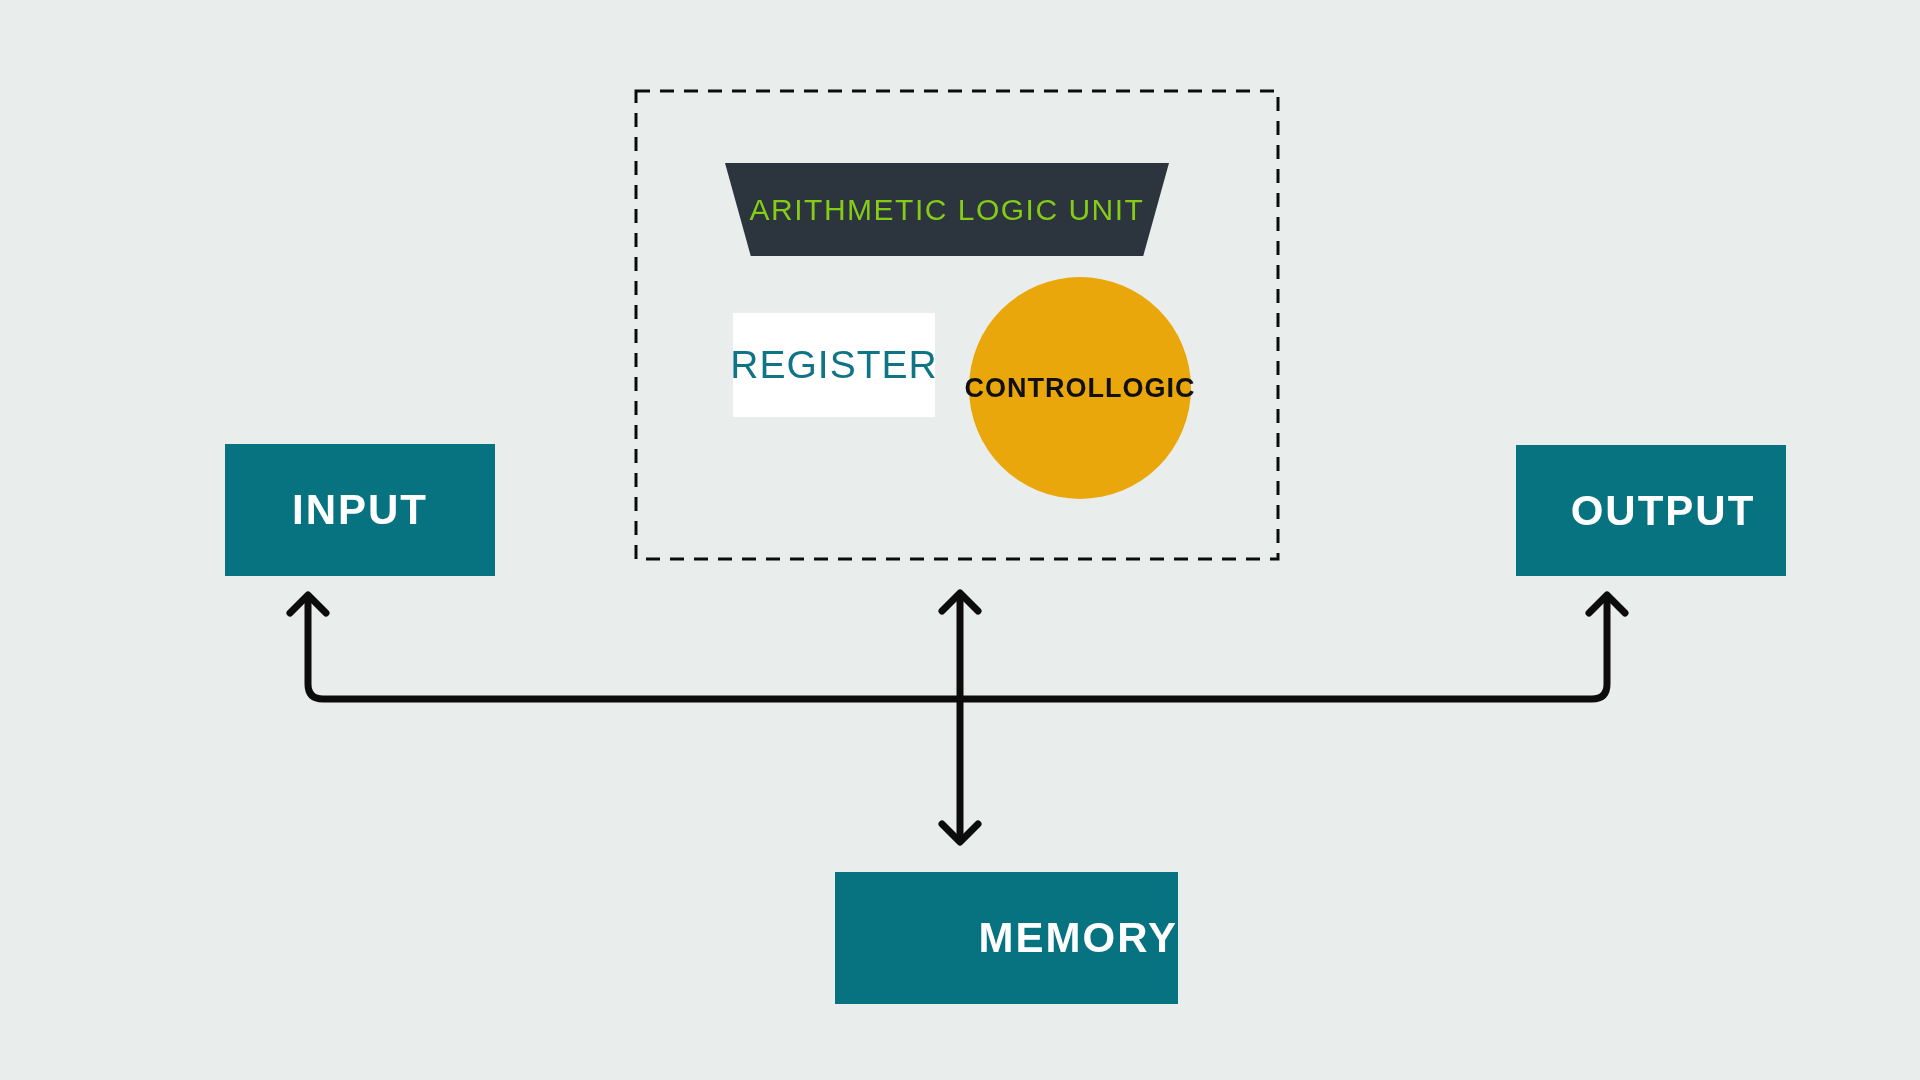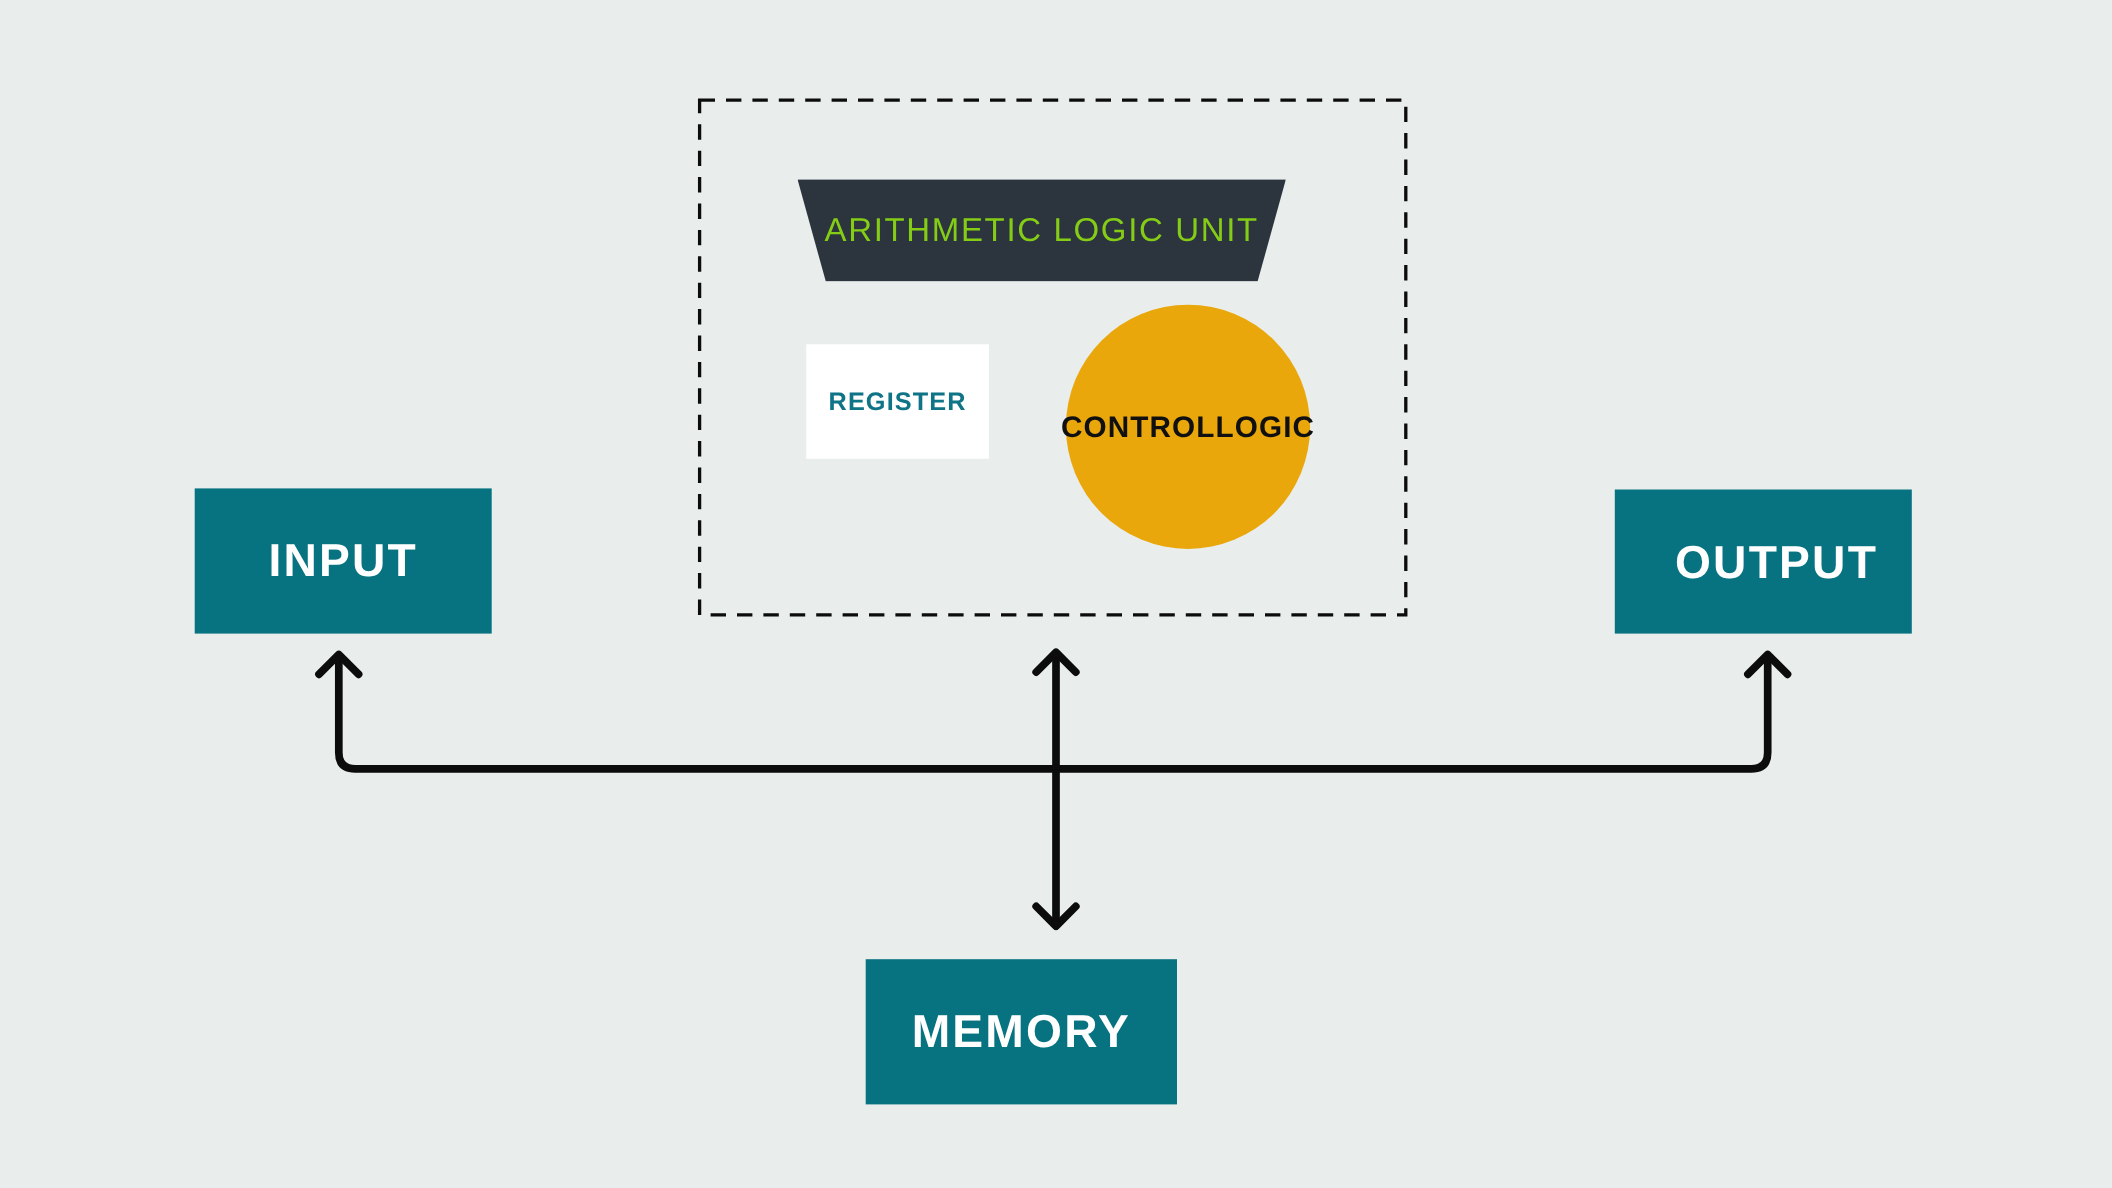--- a/index.html
+++ b/index.html
@@ -26,39 +26,40 @@
     align-items: center;
     justify-content: center;
     box-sizing: border-box;
   }
   .teal-box {
     background: #087380;
     color: #ffffff;
     font-weight: 700;
     font-size: 42px;
     letter-spacing: 2px;
+    margin-left: 48px;
   }
   .input-box  { left: 177px;  top: 444px; width: 270px; height: 132px; }
   .output-box { left: 1468px; top: 445px; width: 270px; height: 131px; padding-left: 24px; }
-  .memory-box { left: 787px;  top: 872px; width: 283px; height: 132px; }
+  .memory-box { left: 787px;  top: 872px; width: 343px; height: 132px; justify-content: flex-end; }
   .alu-trapezoid {
     left: 725px; top: 163px; width: 444px; height: 93px;
     background: #2c343d;
     color: #84cc16;
     font-weight: 400;
     font-size: 30px;
     letter-spacing: 1.5px;
     clip-path: polygon(0% 0%, 100% 0%, 94.2% 100%, 5.8% 100%);
   }
   .register-box {
-    left: 733px; top: 313px; width: 166px; height: 104px;
+    left: 733px; top: 313px; width: 202px; height: 104px;
     background: #ffffff;
     color: #0e7486;
-    font-weight: 700;
-    font-size: 23px;
+    font-weight: 400;
+    font-size: 39px;
     letter-spacing: 1px;
   }
   .control-circle {
     left: 969px; top: 277px; width: 222px; height: 222px;
     background: #e9a70c;
     border-radius: 50%;
     color: #101010;
     font-weight: 700;
     font-size: 27px;
     letter-spacing: 1px;

